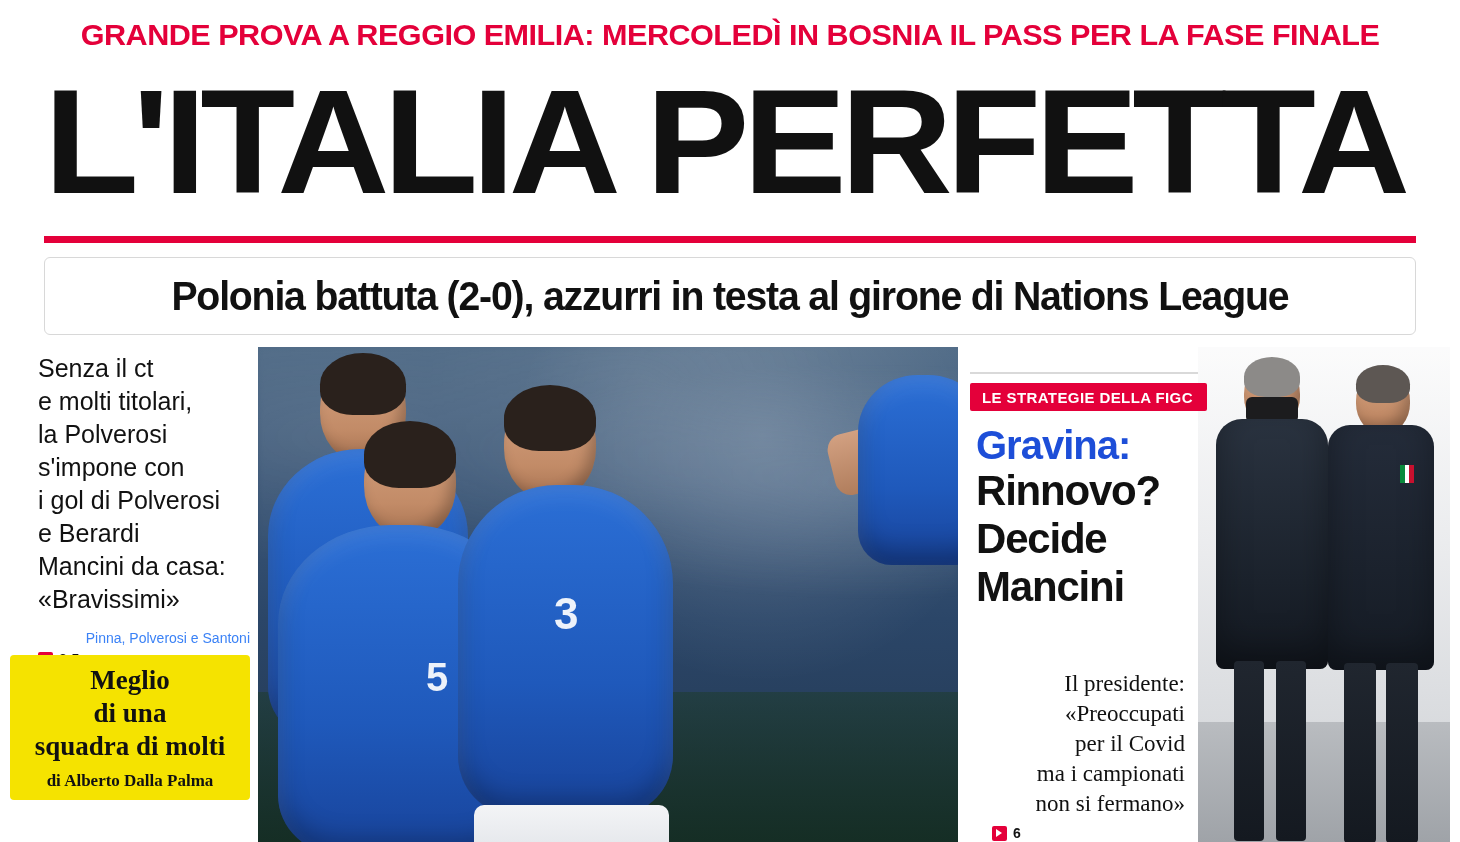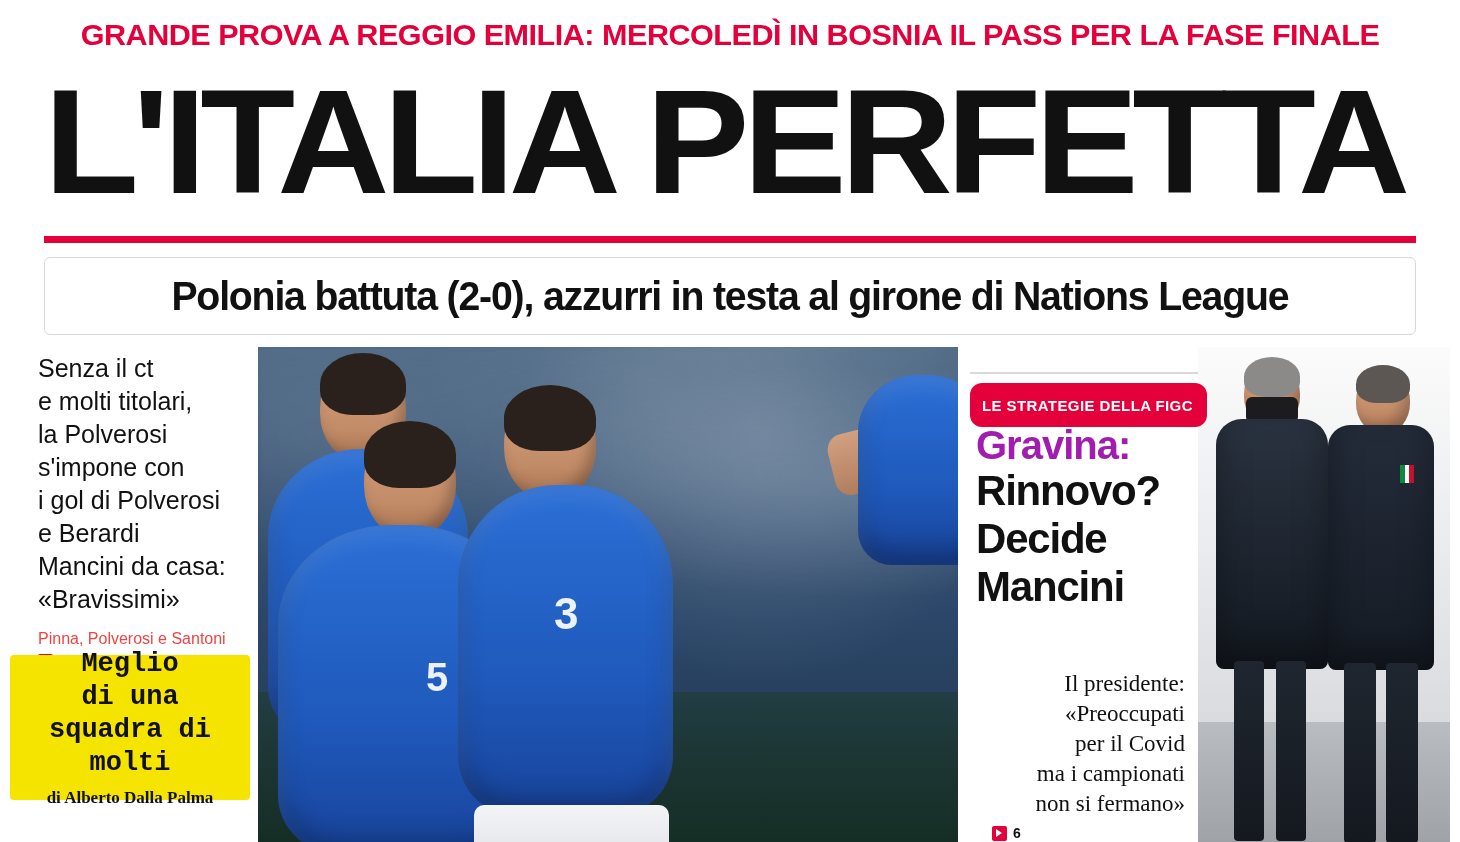--- a/index.html
+++ b/index.html
@@ -85,22 +85,23 @@
   .left-summary {
     font-family: Liberation Sans, sans-serif;
     font-size: 25px;
     line-height: 33px;
     color: #111;
   }
   .left-summary .lastline { white-space: nowrap; }
   .byline {
     margin-top: 14px;
     font-family: "Liberation Sans", sans-serif;
-    font-size: 16px;
-    color: #ef4444;
+    font-size: 14px;
+    color: #3b82f6;
+    text-align: right;
   }
   .pageref {
     margin-top: 5px;
     display: flex;
     align-items: center;
     gap: 6px;
     font-family: "Liberation Sans", sans-serif;
     font-weight: bold;
     font-size: 14px;
     color: #111;
@@ -128,21 +129,21 @@
     width: 240px; height: 145px;
     background: #f5e300;
     border-radius: 4px;
     display: flex;
     flex-direction: column;
     align-items: center;
     justify-content: center;
     padding: 6px 8px;
   }
   .opinion-title {
-    font-family: Liberation Mono, monospace;
+    font-family: Liberation Serif, serif;
     font-weight: bold;
     font-size: 27px;
     line-height: 33px;
     text-align: center;
     color: #111;
   }
   .opinion-author {
     margin-top: 8px;
     font-family: "Liberation Serif", serif;
     font-weight: bold;
@@ -214,35 +215,35 @@
     position: absolute;
     top: 347px; left: 970px;
     width: 480px; height: 495px;
   }
   .rc-topline {
     position: absolute; top: 25px; left: 0; width: 480px; height: 2px;
     background: #d9d9d9;
   }
   .label-strategie {
     position: absolute; top: 36px; left: 0;
-    height: 44px;
+    height: 28px;
     padding: 0 14px 0 12px;
     background: #e4003a;
     color: #fff;
     display: flex; align-items: center;
     font-family: "Liberation Sans", sans-serif;
     font-weight: bold;
     font-size: 15px;
     letter-spacing: 0.4px;
-    border-radius: 12px;
+    border-radius: 2px;
     z-index: 4;
   }
   .gravina-name {
     position: absolute; top: 76px; left: 6px;
-    color: #a21caf;
+    color: #1d4ed8;
     font-family: "Liberation Sans", sans-serif;
     font-weight: bold;
     font-size: 40px;
     letter-spacing: -1px;
     z-index: 4;
   }
   .gravina-headline {
     position: absolute; top: 120px; left: 6px;
     width: 230px;
     color: #111;

